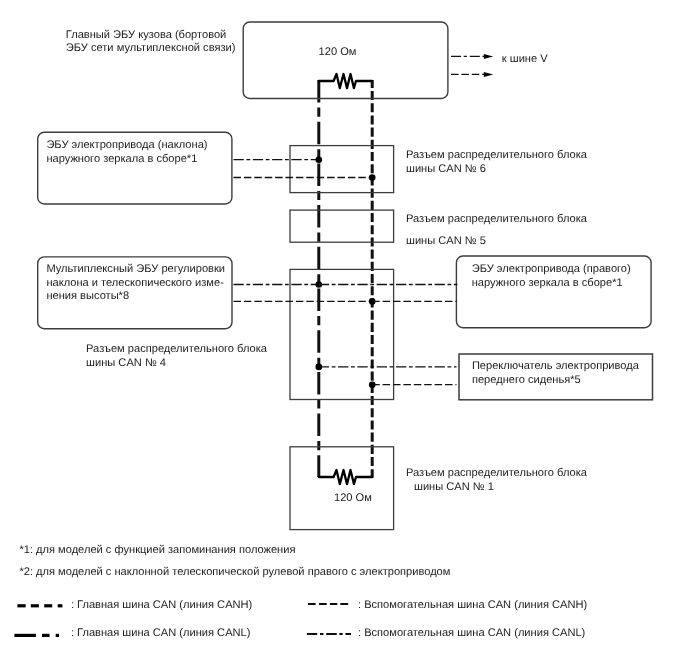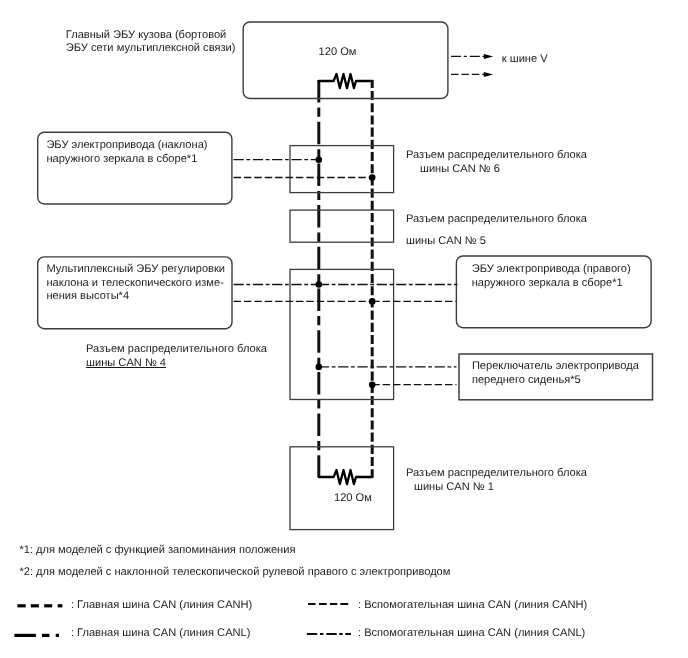--- a/index.html
+++ b/index.html
@@ -83,31 +83,31 @@
 </svg>
 
 <div class="txt " style="left:65.8px;top:28.6px;">Главный ЭБУ кузова (бортовой</div>
 <div class="txt " style="left:65.8px;top:42.2px;">ЭБУ сети мультиплексной связи)</div>
 <div class="txt " style="left:318.6px;top:45.7px;">120 Ом</div>
 <div class="txt " style="left:501.8px;top:53.1px;">к шине V</div>
 <div class="txt " style="left:46.4px;top:138.9px;">ЭБУ электропривода (наклона)</div>
 <div class="txt " style="left:46.4px;top:152.5px;">наружного зеркала в сборе*1</div>
 <div class="txt " style="left:46.4px;top:263.1px;">Мультиплексный ЭБУ регулировки</div>
 <div class="txt " style="left:46.4px;top:276.7px;">наклона и телескопического изме-</div>
-<div class="txt " style="left:46.4px;top:290.3px;">нения высоты*4</div>
+<div class="txt " style="left:46.4px;top:290.3px;">нения высоты*8</div>
 <div class="txt " style="left:471.7px;top:263.0px;">ЭБУ электропривода (правого)</div>
 <div class="txt " style="left:471.7px;top:276.6px;">наружного зеркала в сборе*1</div>
 <div class="txt " style="left:471.9px;top:360.3px;">Переключатель электропривода</div>
 <div class="txt " style="left:471.9px;top:373.9px;">переднего сиденья*5</div>
 <div class="txt " style="left:406.0px;top:149.1px;">Разъем распределительного блока</div>
-<div class="txt " style="left:420px;top:162.7px;">шины CAN № 6</div>
+<div class="txt " style="left:406.0px;top:162.7px;">шины CAN № 6</div>
 <div class="txt " style="left:406.0px;top:213.1px;">Разъем распределительного блока</div>
 <div class="txt " style="left:406.0px;top:235px;">шины CAN № 5</div>
 <div class="txt " style="left:86.1px;top:343.3px;">Разъем распределительного блока</div>
-<div class="txt " style="left:86.1px;top:356.9px;text-decoration:underline;">шины CAN № 4</div>
+<div class="txt " style="left:86.1px;top:356.9px;">шины CAN № 4</div>
 <div class="txt " style="left:406.0px;top:467.1px;">Разъем распределительного блока</div>
 <div class="txt " style="left:406.0px;top:480.7px;margin-left:8px;">шины CAN № 1</div>
 <div class="txt " style="left:334.0px;top:492.2px;">120 Ом</div>
 <div class="txt " style="left:19.4px;top:543.8px;">*1: для моделей с функцией запоминания положения</div>
 <div class="txt " style="left:19.4px;top:565.8px;">*2: для моделей с наклонной телескопической рулевой правого с электроприводом</div>
 <div class="txt " style="left:70.9px;top:599.2px;">: Главная шина CAN (линия CANH)</div>
 <div class="txt " style="left:70.9px;top:627.3px;">: Главная шина CAN (линия CANL)</div>
 <div class="txt " style="left:358.0px;top:599.2px;">: Вспомогательная шина CAN (линия CANH)</div>
 <div class="txt " style="left:358.0px;top:627.3px;">: Вспомогательная шина CAN (линия CANL)</div>
 

